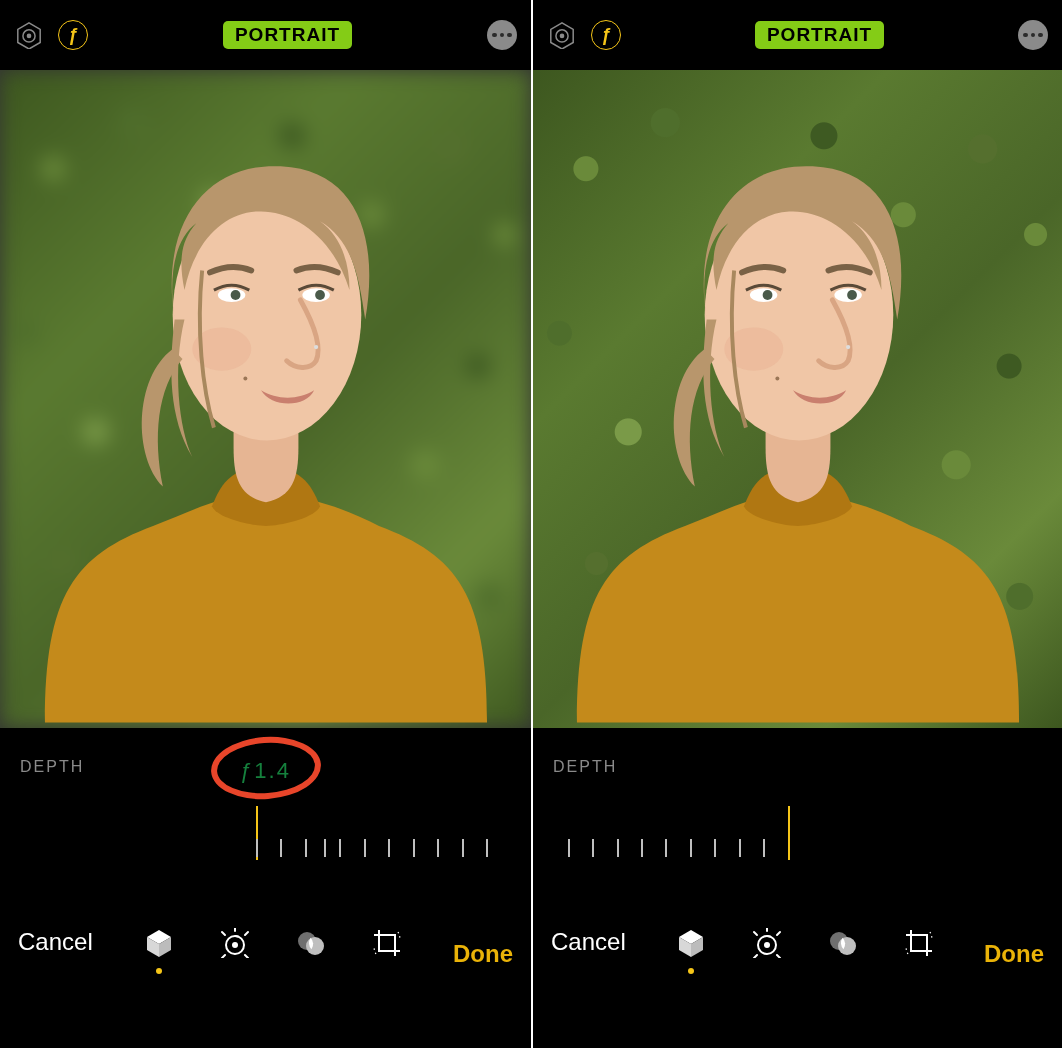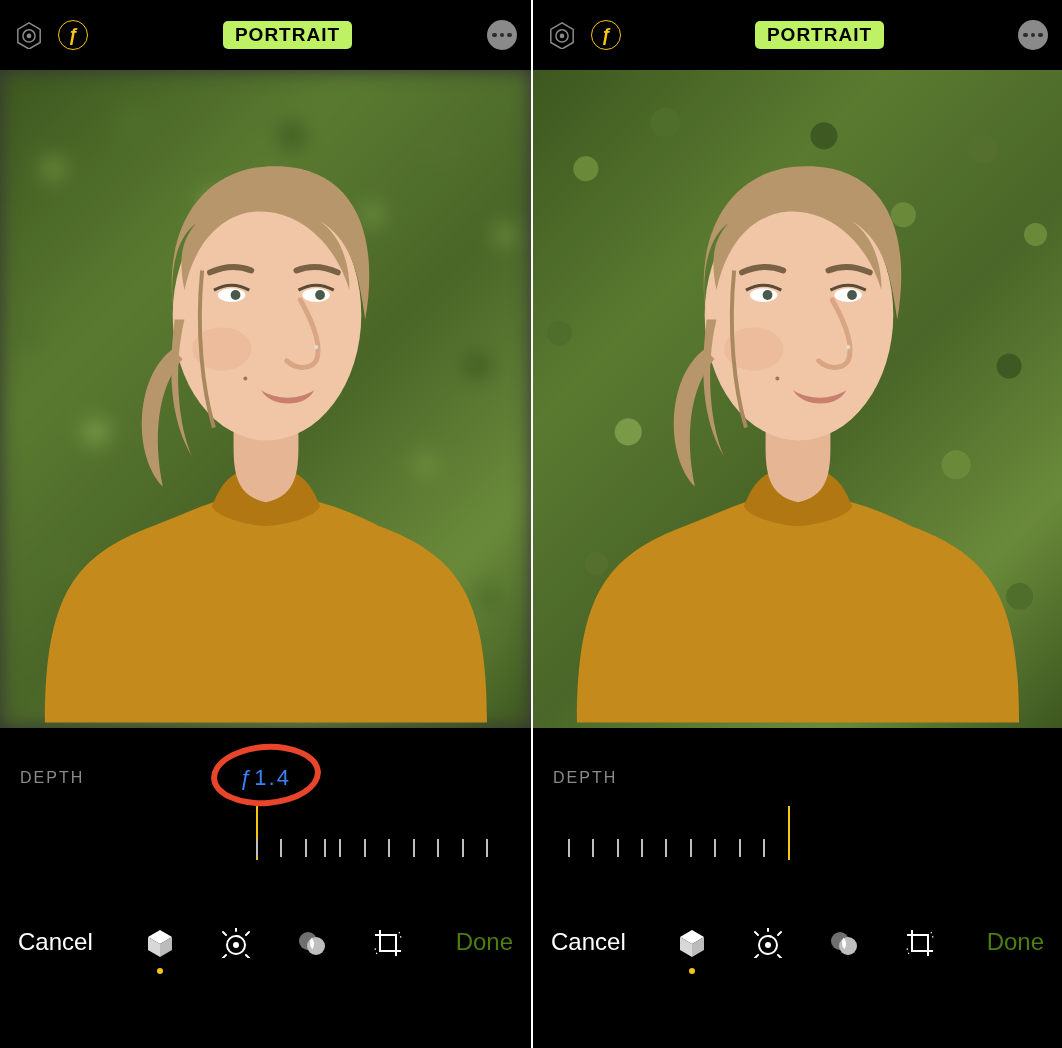--- a/index.html
+++ b/index.html
@@ -39,21 +39,21 @@
     border: 1.6px solid #f5c518;
     border-radius: 50%;
     display: flex; align-items: center; justify-content: center;
     color: #f5c518;
     font-style: italic;
     font-weight: 600;
     font-size: 18px;
     line-height: 1;
   }
   .portrait-pill {
-    background: #bef264;
+    background: #84cc16;
     color: #000;
     font-weight: 700;
     letter-spacing: 1px;
     font-size: 19px;
     padding: 3px 12px;
     border-radius: 5px;
   }
   .more-btn {
     width: 30px; height: 30px;
     border-radius: 50%;
@@ -102,38 +102,38 @@
   .person svg { width: 100%; height: 100%; }
 
   
   .depth-area {
     flex: 0 0 200px;
     padding: 30px 20px 0;
     position: relative;
   }
   .depth-row {
     display: flex;
-    align-items: center;
+    align-items: flex-start;
     height: 40px;
   }
   .depth-label {
     color: #8a8a8a;
     font-size: 16px;
     letter-spacing: 2px;
     width: 120px;
   }
   .f-value-wrap {
     position: relative;
     flex: 1;
     display: flex;
     justify-content: center;
     align-items: center;
   }
   .f-value {
-    color: #3b82f6;
+    color: #15803d;
     font-size: 22px;
     letter-spacing: 2px;
     position: relative;
     z-index: 2;
   }
   .circle-annot {
     position: absolute;
     width: 110px; height: 62px;
     border: 6px solid #e8452a;
     border-radius: 50%;
@@ -176,21 +176,21 @@
     flex: 0 0 120px;
     display: flex;
     align-items: flex-start;
     justify-content: space-between;
     padding: 0 18px 10px;
   }
   .tb-text {
     font-size: 24px;
     color: #fff;
   }
-  .tb-text.done { color: #4d7c0f; font-weight: 400; }
+  .tb-text.done { color: #eab308; font-weight: 700; margin-top: 12px; }
   .tb-icons {
     display: flex;
     gap: 42px;
     align-items: center;
   }
   .tb-icon {
     width: 34px; height: 44px;
     display: flex;
     flex-direction: column;
     align-items: center;

